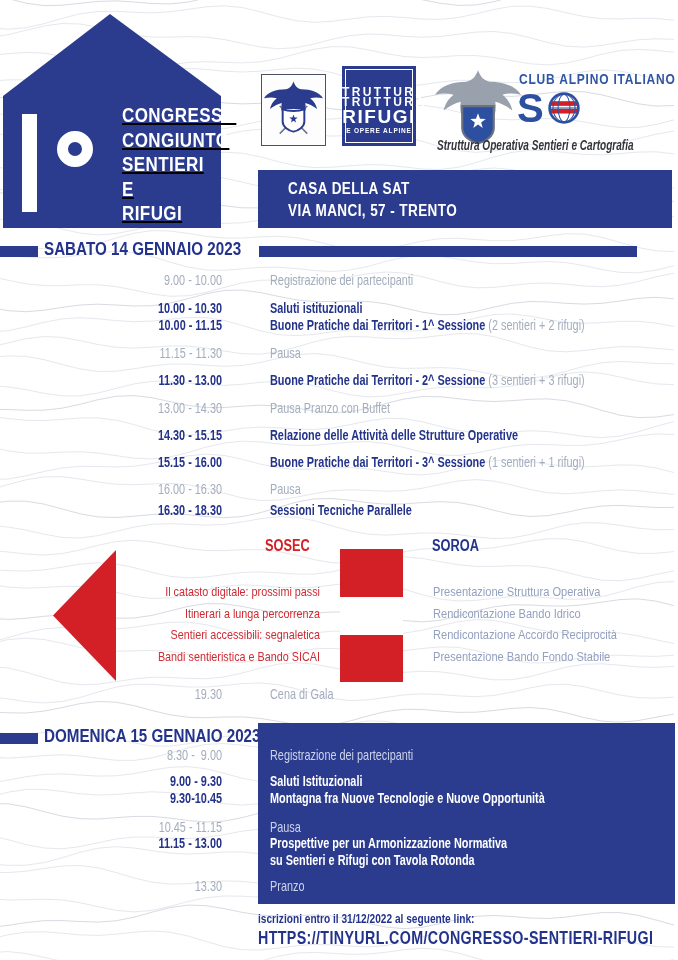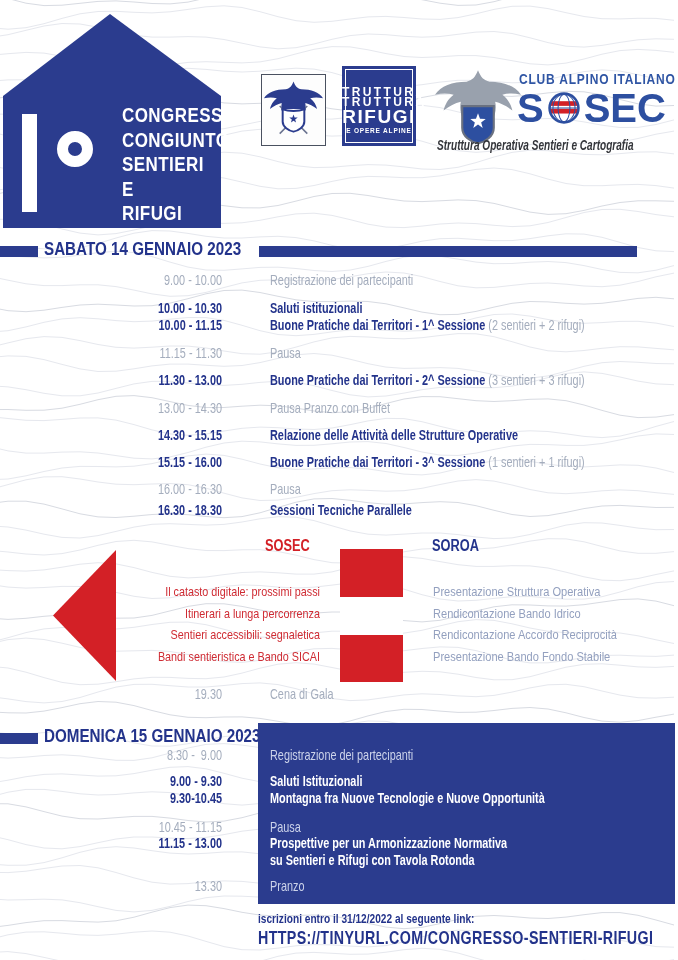--- a/index.html
+++ b/index.html
@@ -90,21 +90,21 @@
       <polyline points="-10,927.6 8,925.4 26,922.6 44,920.7 62,920.6 80,921.5 98,922.1 116,920.8 134,917.2 152,912.2 170,907.6 188,905.1 206,905.7 224,908.6 242,912.3 260,915.1 278,916.0 296,915.5 314,915.0 332,916.0 350,919.0 368,923.3 386,927.1 404,928.7 422,927.3 440,923.6 458,919.3 476,916.3 494,915.5 512,916.5 530,918.0 548,918.5 566,917.1 584,914.7 602,912.6 620,912.6 638,915.3 656,920.0 674,925.0" fill="none" stroke="#d8dbe2" stroke-width="1"></polyline>
       <polyline points="-10,939.3 8,934.8 26,932.1 44,931.8 62,933.2 80,934.9 98,935.4 116,934.2 134,932.2 152,931.0 170,932.2 188,936.0 206,941.4 224,946.6 242,949.7 260,950.0 278,948.1 296,945.8 314,944.5 332,944.9 350,946.1 368,946.9 386,945.6 404,941.9 422,936.9 440,932.4 458,930.2 476,930.8 494,933.7 512,937.0 530,939.2 548,939.5 566,938.3 584,937.3 602,937.8 620,940.2 638,943.7 656,946.6 674,947.2" fill="none" stroke="#e6e8ee" stroke-width="1"></polyline>
       <polyline points="-10,952.4 8,951.6 26,953.6 44,957.4 62,961.3 80,963.5 98,963.7 116,962.6 134,961.9 152,962.7 170,965.3 188,968.5 206,970.5 224,970.0 242,966.5 260,961.3 278,956.3 296,953.1 314,952.4 332,953.3 350,954.3 368,954.1 386,952.2 404,949.7 422,948.3 440,949.3 458,953.0 476,958.2 494,963.0 512,965.6 530,965.6 548,963.6 566,961.3 584,960.4 602,961.1 620,962.7 638,963.7 656,962.8 674,959.6" fill="none" stroke="#e6e8ee" stroke-width="1"></polyline>
     </svg>
 
   <svg class="abs" style="left:0;top:0;" width="230" height="232" viewBox="0 0 230 232">
     <polygon points="110,14 221,96 221,228 3,228 3,96" fill="#2b3c8e"></polygon>
     <rect x="22" y="114" width="15" height="98" fill="#ffffff"></rect>
     <circle cx="75" cy="149" r="12.5" fill="none" stroke="#ffffff" stroke-width="11"></circle>
   </svg>
-  <div class="abs house-title" style="left:122px;top:103px;">
+  <div class="abs house-title" style="left:122px;top:103px;text-decoration:underline;">
     <div>CONGRESSO</div>
     <div>CONGIUNTO</div>
     <div>SENTIERI</div>
     <div>E</div>
     <div>RIFUGI</div>
   </div>
 
   <div class="abs" style="left:261px;top:74px;width:63px;height:70px;background:#fdfdfd;border:1px solid #4a5160;">
     <svg width="63" height="70" viewBox="0 0 64 64">
       <path fill="#2b3c8e" d="M32 3 C30 8 28 10 24 11 C14 11 6 14 2 20 C7 19 11 19 15 20 C11 23 9 27 8 31 C12 28 16 26 20 25 C19 30 20 34 22 38 C24 34 26 32 28 31 L28 34 L36 34 L36 31 C38 32 40 34 42 38 C44 34 45 30 44 25 C48 26 52 28 56 31 C55 27 53 23 49 20 C53 19 57 19 62 20 C58 14 50 11 40 11 C36 10 34 8 32 3 Z"></path>
@@ -142,24 +142,27 @@
       <g clip-path="url(#gclip)">
         <rect x="0" y="0" width="40" height="40" fill="#ffffff"></rect>
         <rect x="0" y="12" width="40" height="5.5" fill="#d32026"></rect>
         <rect x="0" y="21" width="40" height="5.5" fill="#d32026"></rect>
       </g>
       <circle cx="20" cy="20" r="17" fill="none" stroke="#2d4fa0" stroke-width="3"></circle>
       <ellipse cx="20" cy="20" rx="7" ry="16" fill="none" stroke="#2d4fa0" stroke-width="1.2"></ellipse>
       <ellipse cx="20" cy="20" rx="13" ry="16.2" fill="none" stroke="#2d4fa0" stroke-width="1.2"></ellipse>
       <line x1="3" y1="20" x2="37" y2="20" stroke="#2d4fa0" stroke-width="1.2"></line>
     </svg>
-    <span>SEC</span>
   </div>
   <div class="abs" style="left:437px;top:137px;font-size:14px;font-weight:bold;font-style:italic;color:#33353a;transform:scaleX(.72);transform-origin:left top;white-space:nowrap;">Struttura Operativa Sentieri e Cartografia</div>
 
+  <div class="abs bluebar" style="left:258px;top:170px;width:414px;height:58px;">
+    <div class="abs" style="left:30px;top:9px;font-size:16.5px;font-weight:bold;color:#fff;letter-spacing:.5px;transform:scaleX(.82);transform-origin:left top;white-space:nowrap;">CASA DELLA SAT</div>
+    <div class="abs" style="left:30px;top:31px;font-size:16.5px;font-weight:bold;color:#fff;letter-spacing:.5px;transform:scaleX(.82);transform-origin:left top;white-space:nowrap;">VIA MANCI, 57 - TRENTO</div>
+  </div>
 
   <div class="abs bluebar" style="left:0;top:246px;width:38px;height:11px;"></div>
   <div class="abs sechdr" style="left:44px;top:238px;">SABATO 14 GENNAIO 2023</div>
   <div class="abs bluebar" style="left:259px;top:246px;width:378px;height:11px;"></div>
 
   <div class="abs time muted condR" style="left:0;top:272px;">9.00 - 10.00</div>
   <div class="abs desc muted condL" style="top:272px;">Registrazione dei partecipanti</div>
 
   <div class="abs time condR" style="left:0;top:300px;">10.00 - 10.30</div>
   <div class="abs desc condL" style="top:300px;">Saluti istituzionali</div>

